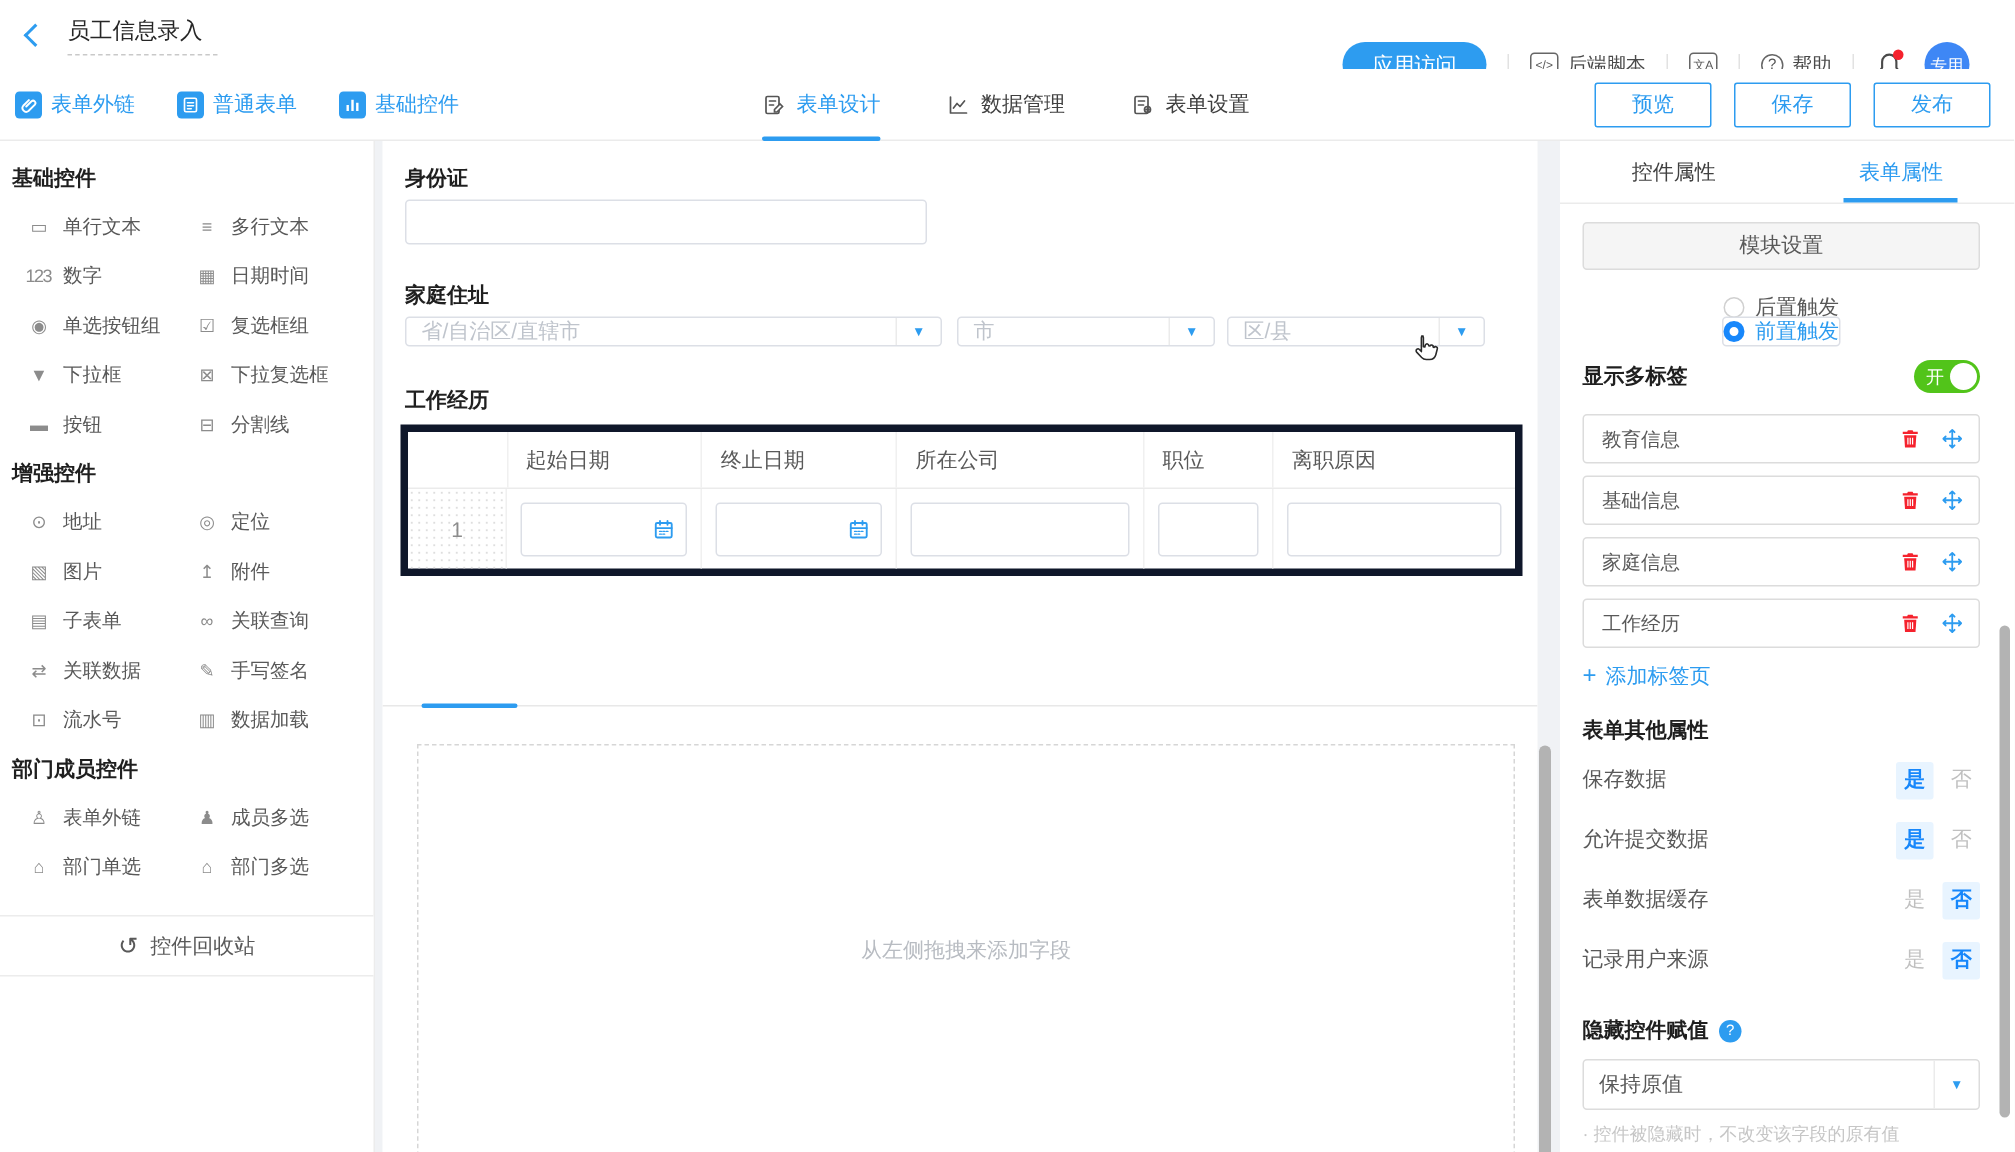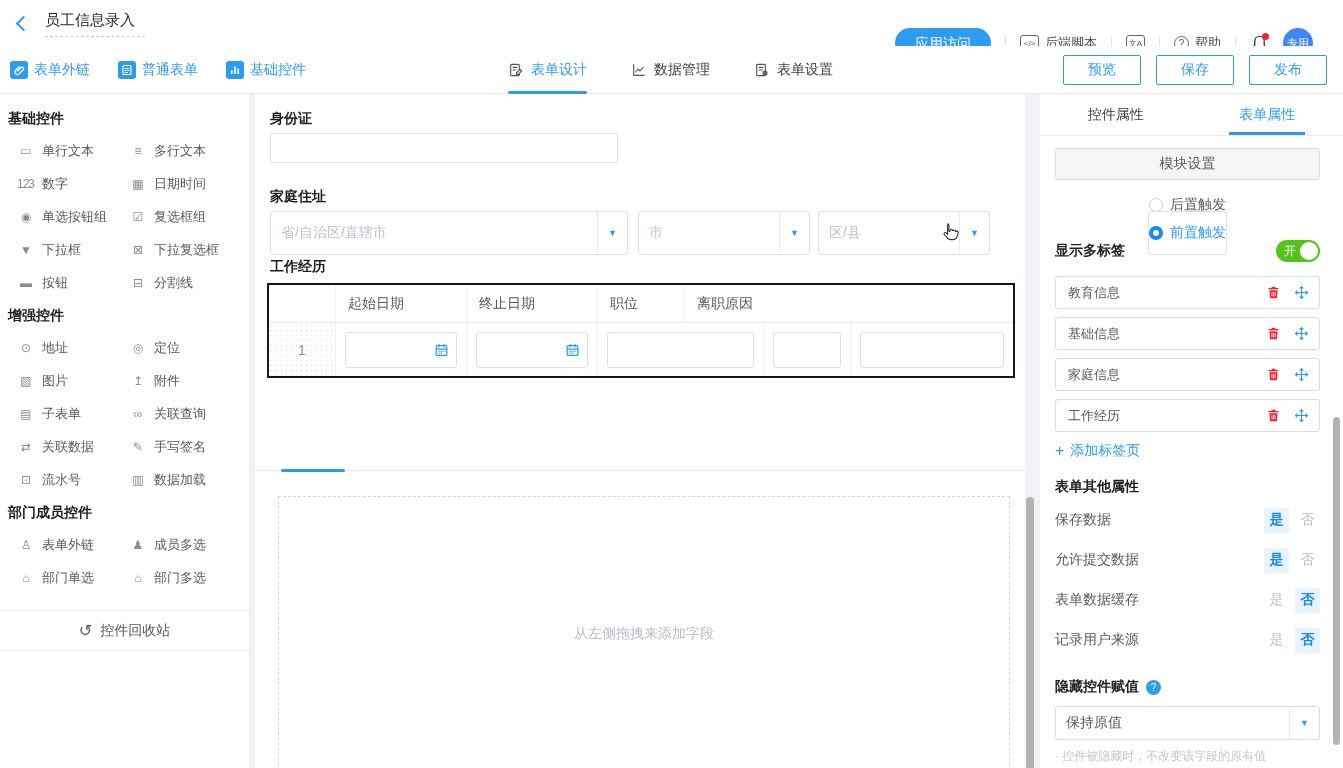--- a/index.html
+++ b/index.html
@@ -64,30 +64,30 @@
              border-top:1px solid #ececec; border-bottom:1px solid #ececec;
              display:flex; align-items:center; justify-content:center; gap:8px;
              font-size:14px; color:#595959; cursor:pointer; }
   .recycle-ico { font-size:16px; color:#595959; }
 
   
   .canvas { position:absolute; left:255px; top:0; width:770px; bottom:0; background:#fff; overflow:hidden; }
   .cv-label { position:absolute; font-size:14px; font-weight:bold; color:#1f1f1f; }
   .input-box { position:absolute; border:1px solid #dcdfe6; border-radius:3px; background:#fff; }
   #idcard-input { left:15px; top:39px; width:348px; height:30px; }
-  .sel { position:absolute; top:117px; height:44px; border:1px solid #dcdfe6; border-radius:3px;
+  .sel { position:absolute; top:117px; height:20px; border:1px solid #dcdfe6; border-radius:3px;
          background:#fff; display:flex; align-items:center; cursor:pointer;justify-content:center; }
   .sel .ph { flex:1; padding-left:10px; font-size:14px; color:#bfc4cc; white-space:nowrap; overflow:hidden; }
   .sel-arrow { width:30px; align-self:stretch; border-left:1px solid #ebebeb; display:flex;
                align-items:center; justify-content:center; color:#2d9cf0; font-size:9px; }
   #sel-province { left:15px; width:358px; }
   #sel-city { left:383px; width:172px; }
   #sel-district { left:563px; width:172px; }
 
-  .wtable { position:absolute; left:12px; top:189px; width:748px; border:2px solid #0f172a; background:#fff; }
+  .wtable { position:absolute; left:12px; top:189px; width:748px; border:5px solid #0f172a; background:#fff; }
   .wt-head { display:flex; height:38px; border-bottom:1px solid #ebebeb; }
   .wt-cell { border-right:1px solid #f0f0f0; height:100%; display:flex; align-items:center; }
   .wt-cell:last-child { border-right:none; }
   .wt-hcell { font-size:14px; color:#595959; padding-left:12px; }
   .wt-body { display:flex; height:53px; }
   .c0{width:67px;} .c1{width:131px;} .c2{width:131px;} .c3{width:166px;} .c4{width:87px;} .c5{width:162px;}
   .wt-num { justify-content:center; color:#8c8c8c; font-size:14px;
             background-image:radial-gradient(circle,#dedede 0.9px,transparent 0.9px); background-size:5px 5px; }
   .wt-icell { padding:0 9px; }
   .wt-input { position:relative; width:100%; height:36px; border:1px solid #dcdfe6; border-radius:3px; background:#fff; }
@@ -395,20 +395,21 @@
       <span class="ph">区/县</span>
       <span class="sel-arrow">▼</span>
     </div>
 
     <div class="cv-label" style="left:15px;top:164px;">工作经历</div>
     <div class="wtable">
       <div class="wt-head">
         <span class="wt-cell wt-hcell c0"></span>
         <span class="wt-cell wt-hcell c1">起始日期</span>
         <span class="wt-cell wt-hcell c2">终止日期</span>
+        <span class="wt-cell wt-hcell c3">所在公司</span>
         <span class="wt-cell wt-hcell c4">职位</span>
         <span class="wt-cell wt-hcell c5">离职原因</span>
       </div>
       <div class="wt-body">
         <span class="wt-cell wt-num c0">1</span>
         <span class="wt-cell wt-icell c1">
           <span class="wt-input">
             <span class="cal">
                 <svg viewBox="0 0 24 24" fill="none" stroke="#2d9cf0" stroke-width="2" stroke-linecap="round">
                   <rect x="3.5" y="5" width="17" height="15.5" rx="1.5"></rect>

